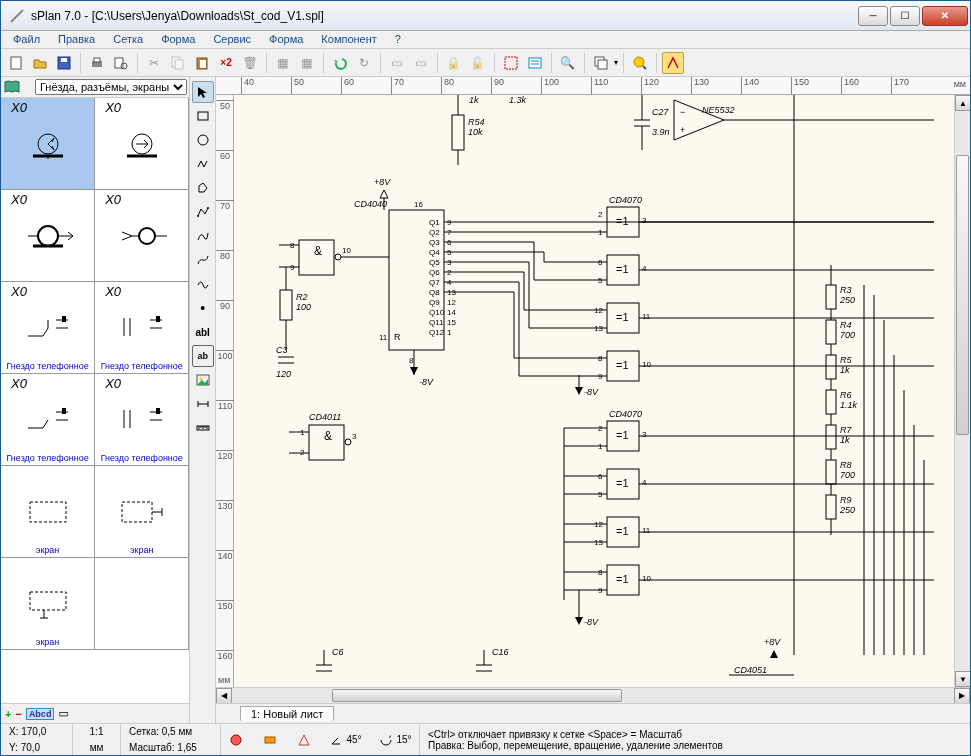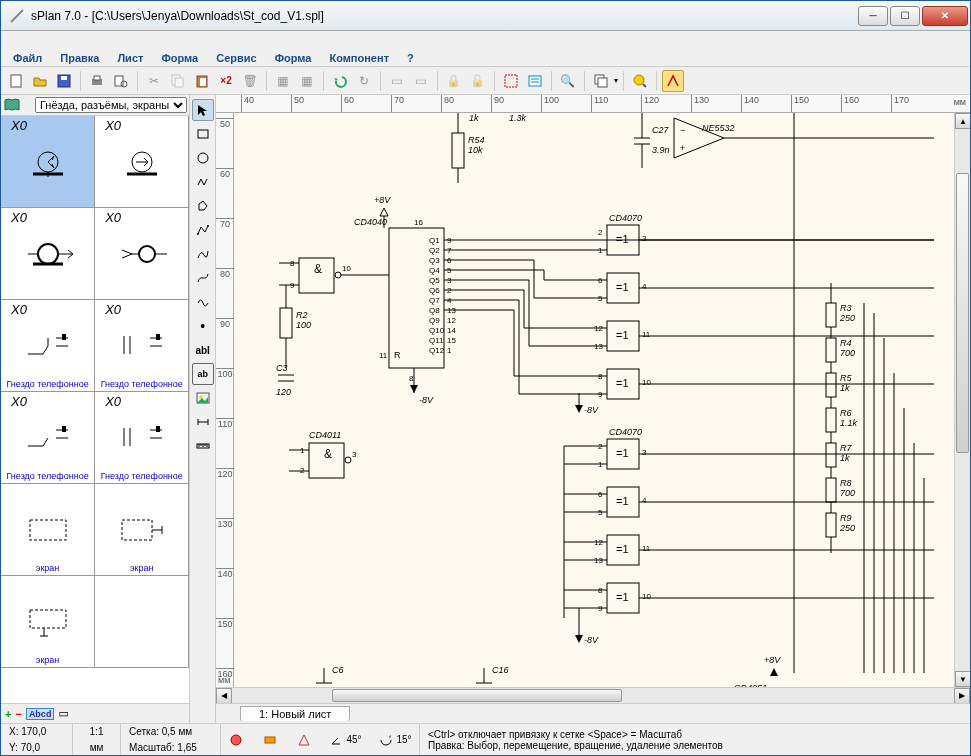--- a/index.html
+++ b/index.html
@@ -4,21 +4,21 @@
 <style>
   * { box-sizing: border-box; }
   body { margin: 0; font-family: Tahoma, sans-serif; font-size: 11px; background: #d4d0c8; overflow: hidden; }
   .window { width: 971px; height: 756px; display: flex; flex-direction: column; border: 1px solid #1a5a99; background: #f0f0f0; }
   .titlebar { height: 30px; background: linear-gradient(#f8f8f8, #e0e8f0); display: flex; align-items: center; padding: 0 2px; border-bottom: 1px solid #aaa; }
   .titlebar .icon { width: 16px; height: 16px; margin: 0 6px; }
   .titlebar .title { flex: 1; color: #000; font-size: 12px; }
   .win-btns { display: flex; gap: 0; }
   .win-btn { width: 30px; height: 20px; border: 1px solid #888; background: linear-gradient(#fdfdfd, #dcdcdc); border-radius: 3px; margin-left: 2px; display:flex; align-items:center; justify-content:center; font-family: "Segoe UI", sans-serif; font-size:10px; }
   .win-btn.close { background: linear-gradient(#e89a8e, #c9402a); border-color: #932; color:#fff; width: 46px; font-weight:bold; }
-  .menubar { height: 36px; background: #f0f0f0; display: flex; align-items: flex-end; padding: 0 4px; gap: 2px; border-bottom: 1px solid #ccc; font-weight: bold; }
+  .menubar { height: 18px; background: #f0f0f0; display: flex; align-items: flex-start; padding: 0 4px; gap: 2px; border-bottom: 1px solid #ccc; }
   .menubar span { padding: 2px 8px; color: #1a4a8a; cursor: default; }
   .toolbar { height: 28px; background: #f0f0f0; display: flex; align-items: center; padding: 2px 4px; gap: 2px; border-bottom: 1px solid #ccc; }
   .tb-btn { width: 22px; height: 22px; display: flex; align-items: center; justify-content: center; border: 1px solid transparent; border-radius: 2px; font-size: 12px; }
   .tb-sep { width: 1px; height: 20px; background: #ccc; margin: 0 3px; }
   .red-x2 { color: #c00; font-size: 10px; font-weight: bold; }
   .main { flex: 1; display: flex; overflow: hidden; }
   
   .lib-col { width: 192px; display: flex; flex-direction: column; background: #f0f0f0; border-right: 1px solid #ccc; }
   .lib-top { display: flex; align-items: center; padding: 2px; gap: 14px; border-bottom: 1px solid #ccc; }
   .lib-top select { flex: 1; font-size: 11px; }
@@ -40,21 +40,21 @@
   .ruler-h { height: 18px; background: #f8f8f8; border-bottom: 1px solid #aaa; display: flex; overflow: hidden; font-size: 9px; color: #555; position: relative; padding-left: 20px; }
   .ruler-h .tick { position: absolute; top: 0; height: 18px; border-left: 1px solid #888; padding-left: 2px; font-size: 9px; }
   .ruler-h .unit { position: absolute; right: 4px; top: 2px; }
   .canvas-body { flex: 1; display: flex; overflow: hidden; }
   .ruler-v { width: 18px; background: #f8f8f8; border-right: 1px solid #aaa; position: relative; font-size: 9px; color: #555; }
   .ruler-v .tick { position: absolute; left: 0; width: 18px; border-top: 1px solid #888; text-align: center; }
   .ruler-v .unit { position: absolute; bottom: 2px; left: 2px; }
   .schem { flex: 1; overflow: auto; background: #fdf9ee; position: relative; }
   .schem svg { display: block; }
   .sheet-tabs { height: 20px; background: #f0f0f0; border-top: 1px solid #ccc; display: flex; align-items: center; padding-left: 24px; }
-  .sheet-tab { padding: 1px 18px; border: 1px solid #aaa; border-bottom: none; background: #fdfdfd; font-size: 11px; border-radius: 0 0 3px 3px; }
+  .sheet-tab { padding: 1px 10px; border: 1px solid #aaa; border-bottom: none; background: #fdfdfd; font-size: 11px; border-radius: 0 0 3px 3px; }
   
   .status { height: 32px; background: #f0f0f0; border-top: 1px solid #ccc; display: flex; align-items: center; font-size: 10px; }
   .status .cell { border-right: 1px solid #ccc; padding: 2px 8px; height: 100%; display: flex; flex-direction: column; justify-content: space-between; }
   .status .icons { display: flex; gap: 16px; padding: 0 6px; align-items: center; height:100%; }
   .status .icons span { width: 18px; height: 18px; display:flex; align-items:center; justify-content:center; }
   .status .msg { flex: 1; padding: 2px 8px; }
   .scrollbar-v { width: 16px; background: #e8e8e8; border-left: 1px solid #ccc; position: relative; }
   .scrollbar-h { height: 16px; background: #e8e8e8; border-top: 1px solid #ccc; display:flex; align-items:center; }
   .sb-thumb { background: linear-gradient(#f8f8f8,#d0d0d0); border: 1px solid #999; border-radius: 2px; }
   .sb-btn { width: 16px; height: 16px; background: linear-gradient(#f8f8f8,#d8d8d8); border: 1px solid #999; display:flex; align-items:center; justify-content:center; font-size:8px; }
@@ -78,21 +78,21 @@
     <div class="win-btns">
       <div class="win-btn">─</div>
       <div class="win-btn">☐</div>
       <div class="win-btn close">✕</div>
     </div>
   </div>
 
   <div class="menubar">
     <span>Файл</span>
     <span>Правка</span>
-    <span>Лист</span>
+    <span>Сетка</span>
     <span>Форма</span>
     <span>Сервис</span>
     <span>Форма</span>
     <span>Компонент</span>
     <span>?</span>
   </div>
 
   <div class="toolbar">
     <div class="tb-btn">
         <svg width="16" height="16">

